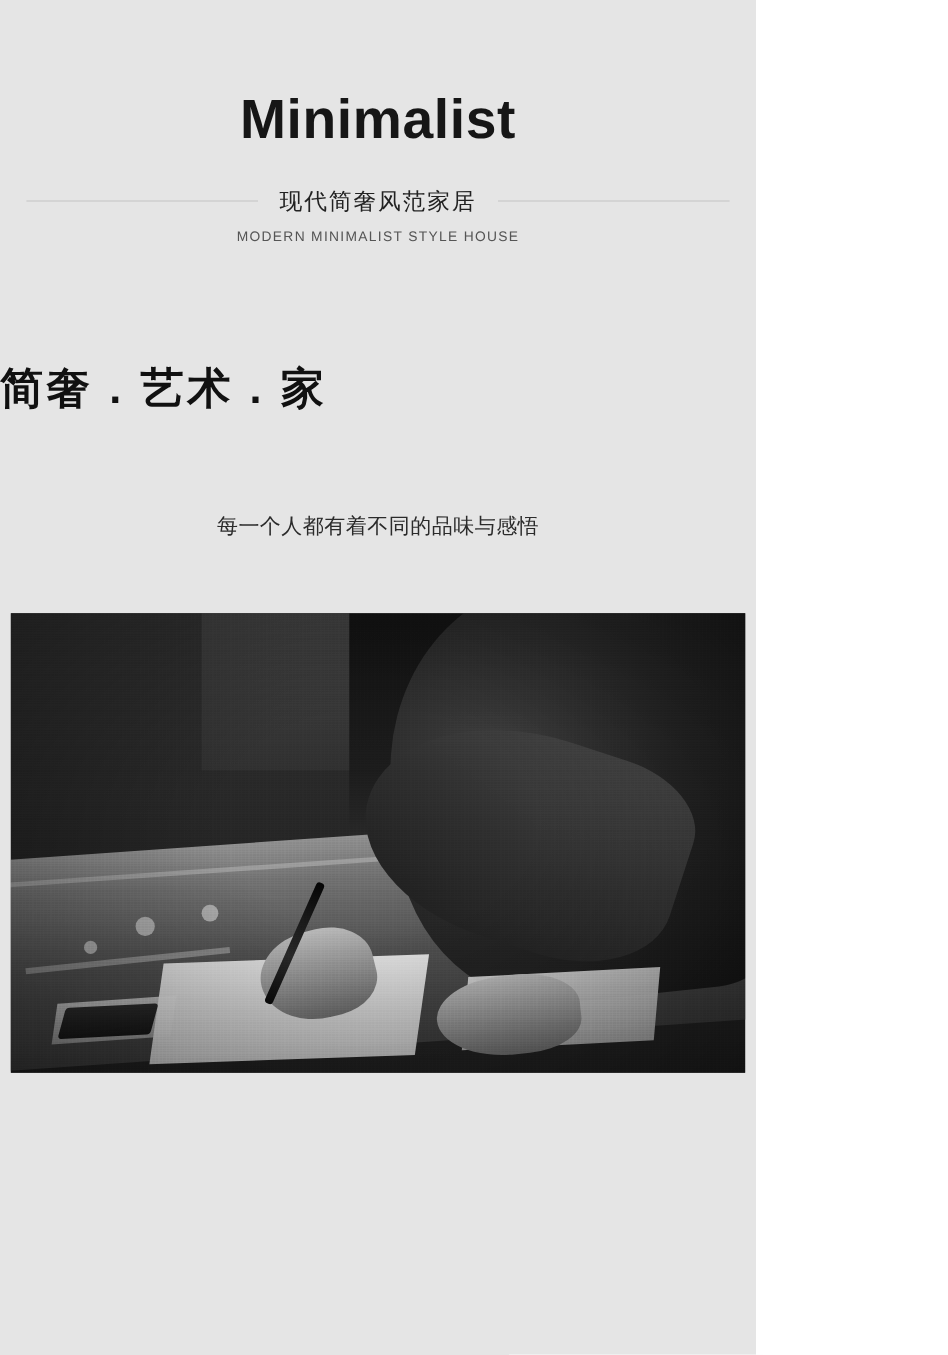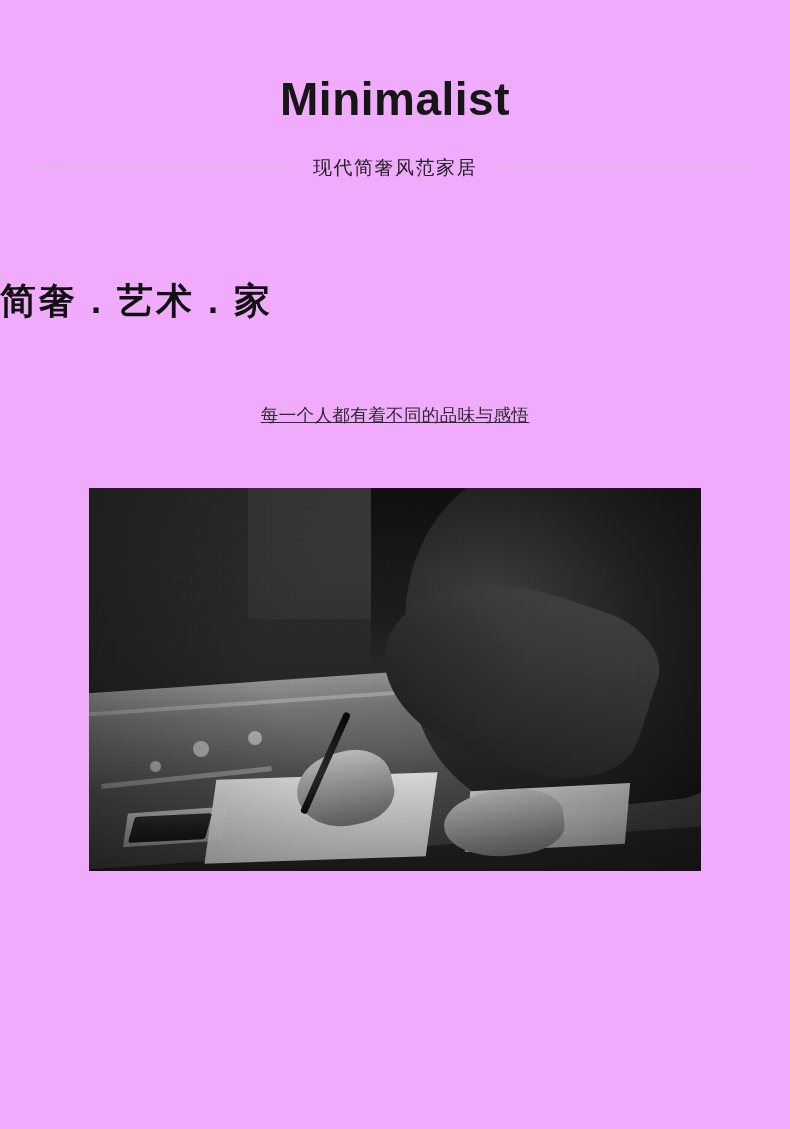--- a/index.html
+++ b/index.html
@@ -9,23 +9,23 @@
   }
   body {
     width: 790px;
     height: 1129px;
     font-family: "Liberation Sans", "DejaVu Sans", sans-serif;
     color: #1a1a1a;
     overflow: hidden;
   }
   .page {
     position: relative;
-    width: 790px;
+    width: 630px;
     height: 1129px;
-    background: #f0abfc;
+    background: #e5e5e5;
   }
 
   
   .header {
     padding-top: 74px;
     text-align: center;
   }
   .brand-title {
     font-size: 46px;
     font-weight: 700;
@@ -77,21 +77,20 @@
   .paragraph {
     margin-top: 72px;
     text-align: center;
     font-size: 17.5px;
     line-height: 2.05;
     color: #2b2b2b;
     letter-spacing: 0.4px;
   }
   .paragraph div {
     white-space: nowrap;
-    text-decoration: underline;
   }
 
   
   .photo-wrap {
     margin: 55px auto 0 auto;
     width: 612px;
     height: 383px;
     position: relative;
     overflow: hidden;
     background: #2a2a2a;
@@ -236,20 +235,21 @@
 
   <div class="header">
     <h1 class="brand-title">Minimalist</h1>
 
     <div class="subtitle-row">
       <div class="rule"></div>
       <div class="subtitle-cn">现代简奢风范家居</div>
       <div class="rule"></div>
     </div>
 
+    <div class="subtitle-en">MODERN MINIMALIST STYLE HOUSE</div>
   </div>
 
   <div class="headline">简奢 . 艺术 . 家</div>
 
   <div class="paragraph">
     <div>每一个人都有着不同的品味与感悟</div>
   </div>
 
   <div class="photo-wrap">
     <div class="photo">

